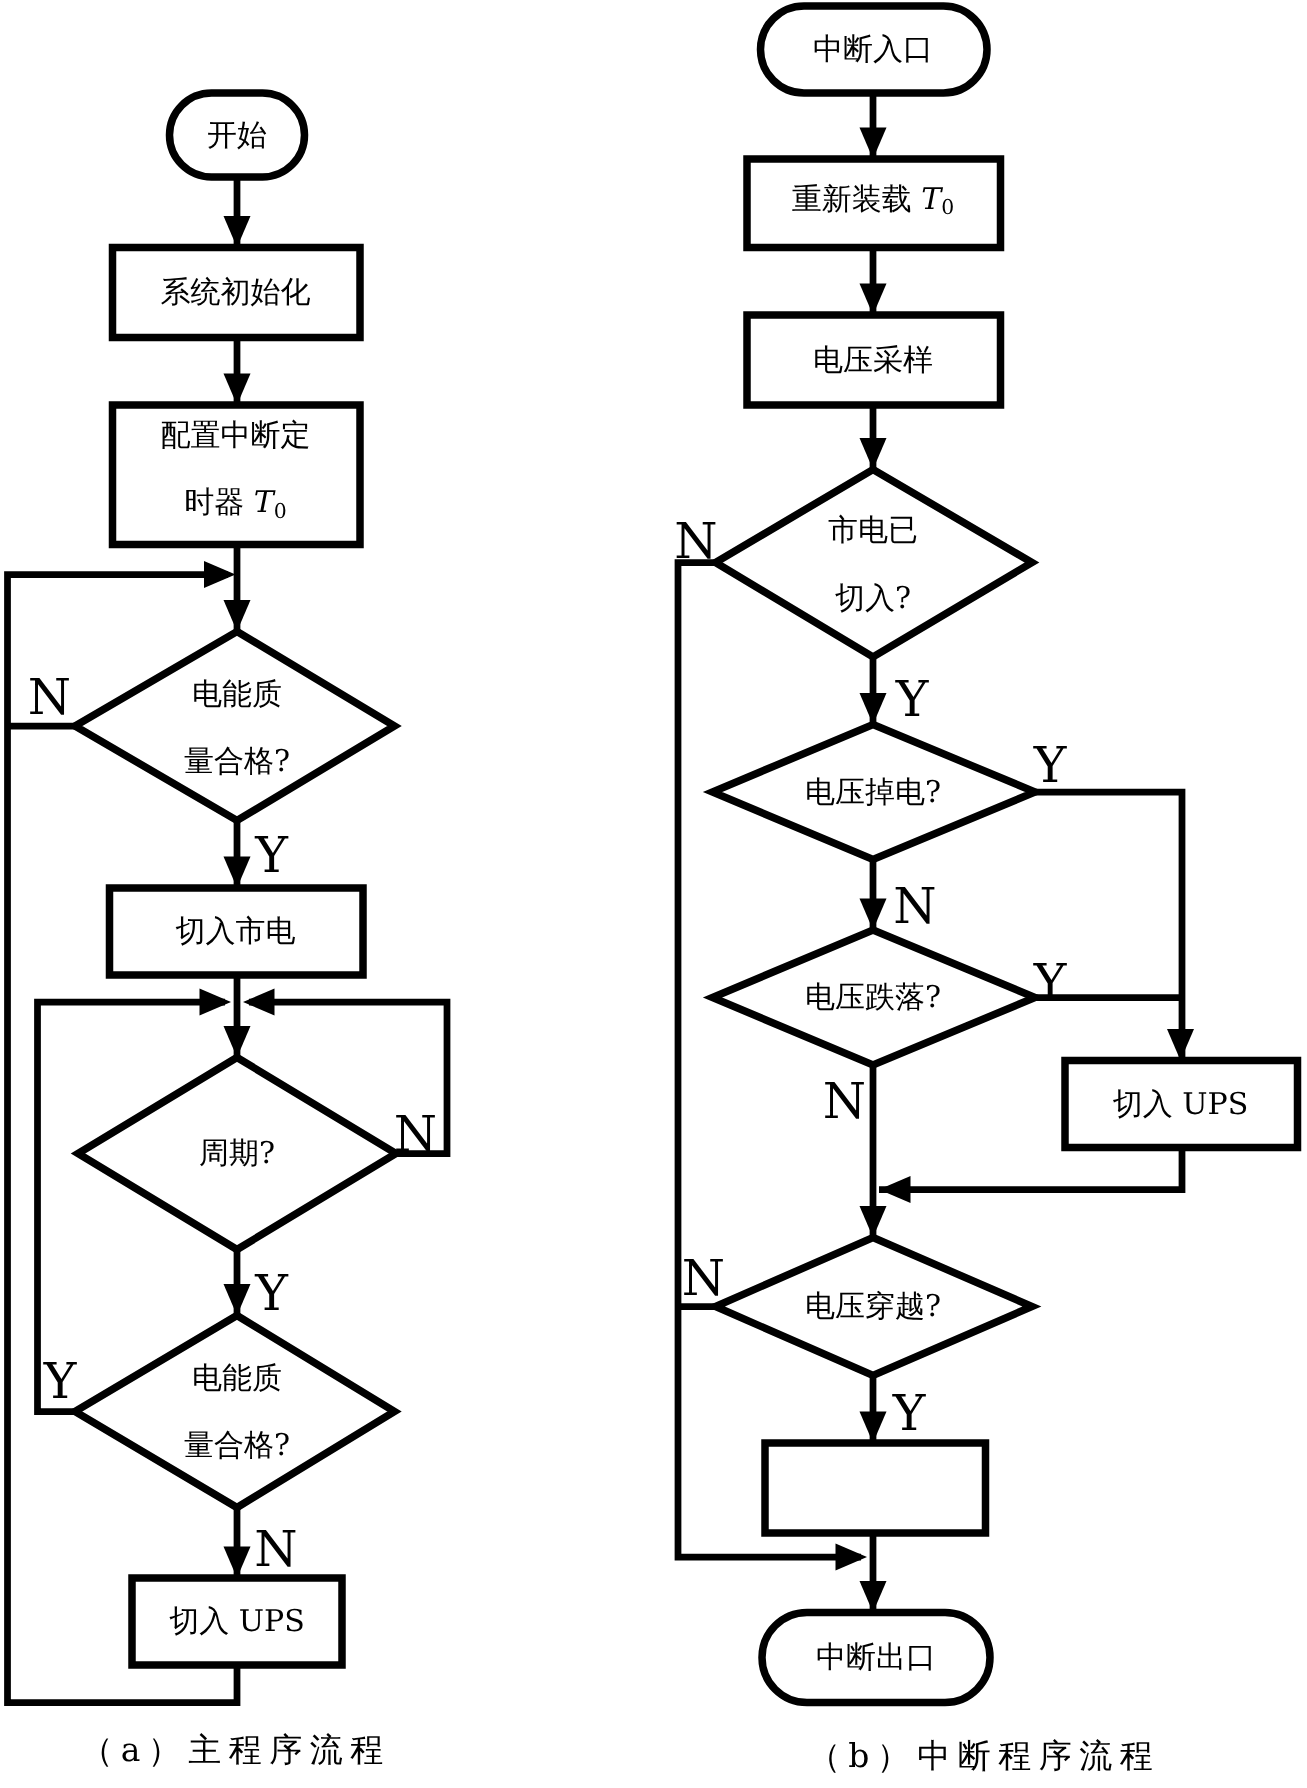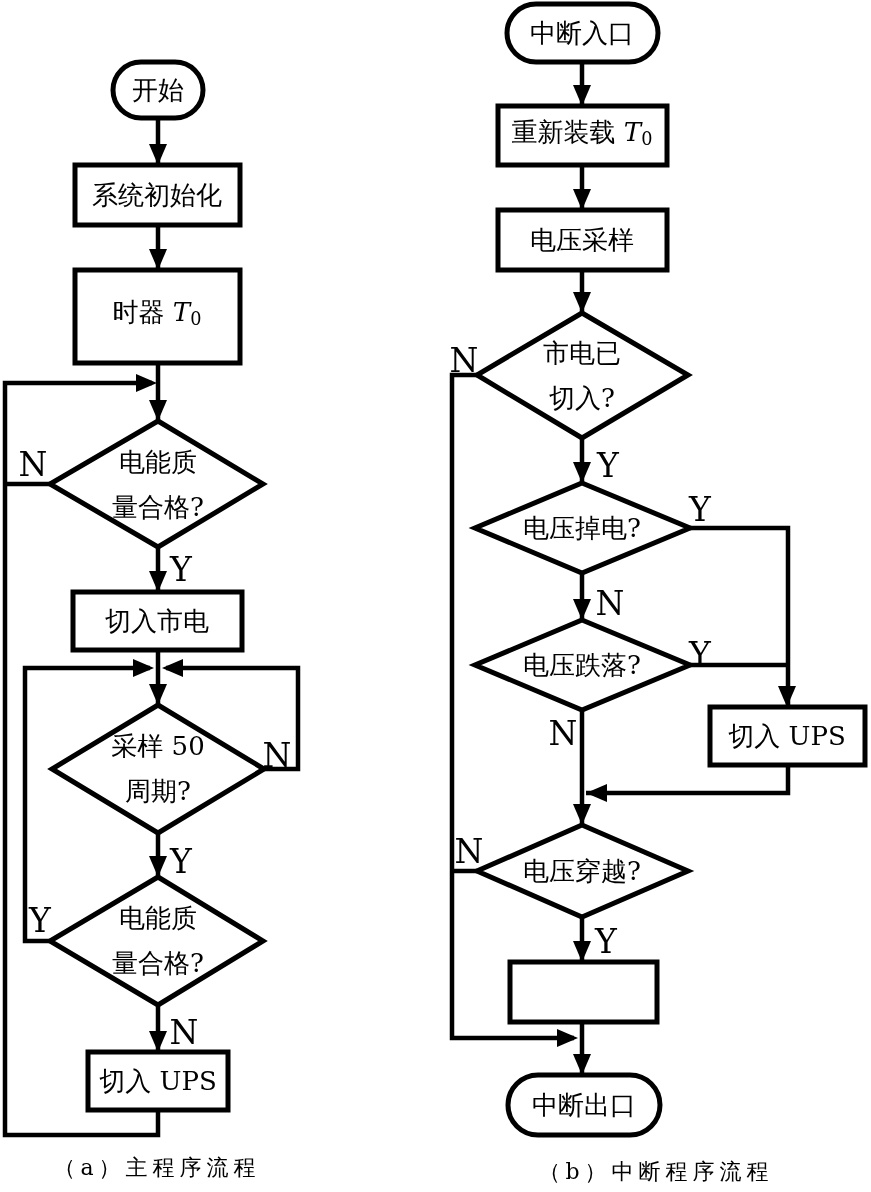--- a/index.html
+++ b/index.html
@@ -10,21 +10,21 @@
     font-family:"DejaVu Serif","Liberation Serif",serif;
     color:#000;
     overflow:hidden;
   }
   .stage svg{position:absolute;left:0;top:0;}
   .lbl{
     position:absolute;
     transform:translate(-50%,-50%);
     text-align:center;
     white-space:nowrap;
-    font-size:26px;
+    font-size:20px;
     line-height:45px;
     color:#000;
   }
   .branch{
     font-size:33px;
     line-height:34px;
     font-weight:500;
   }
   .caption{
     font-size:22px;
@@ -120,31 +120,31 @@
       <polygon class="ah" points="586,793 607,784 607,802"></polygon>
       <polygon class="ah" points="578,1038 557,1029 557,1047"></polygon>
       <polygon class="ah" points="582,962 573,941 591,941"></polygon>
       <polygon class="ah" points="582,1075 573,1054 591,1054"></polygon>
     </g>
   </svg>
 
   <div class="lbl" style="left:158px;top:90px">开始</div>
   <div class="lbl" style="left:157px;top:195px">系统初始化</div>
   <div class="lbl" style="left:157px;top:316px">
+    <div>配置中断定</div>
     <div><span>时器 </span><span class="mt">T</span><span class="ms">0</span></div>
   </div>
   <div class="lbl" style="left:158px;top:485px">
     <div>电能质</div>
     <div>量合格?</div>
   </div>
   <div class="lbl branch" style="left:33px;top:465px">N</div>
   <div class="lbl branch" style="left:181px;top:570px">Y</div>
   <div class="lbl" style="left:157px;top:621px">切入市电</div>
   <div class="lbl" style="left:158px;top:769px">
-    <div>采样 50</div>
     <div>周期?</div>
   </div>
   <div class="lbl branch" style="left:277px;top:756px">N</div>
   <div class="lbl branch" style="left:181px;top:862px">Y</div>
   <div class="lbl" style="left:158px;top:941px">
     <div>电能质</div>
     <div>量合格?</div>
   </div>
   <div class="lbl branch" style="left:40px;top:921px">Y</div>
   <div class="lbl branch" style="left:184px;top:1033px">N</div>

